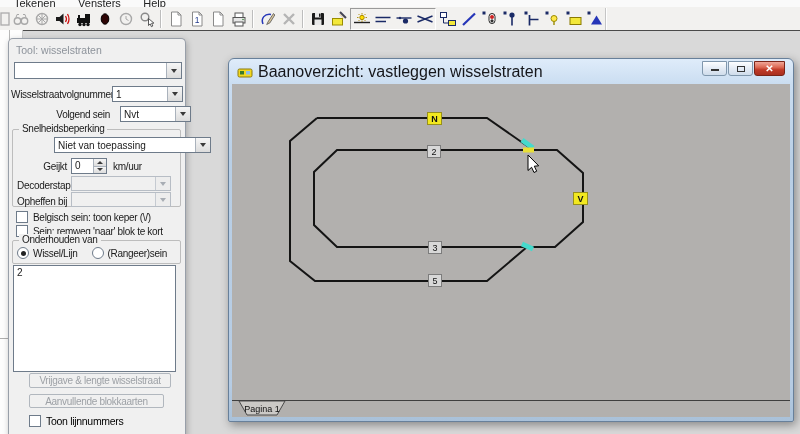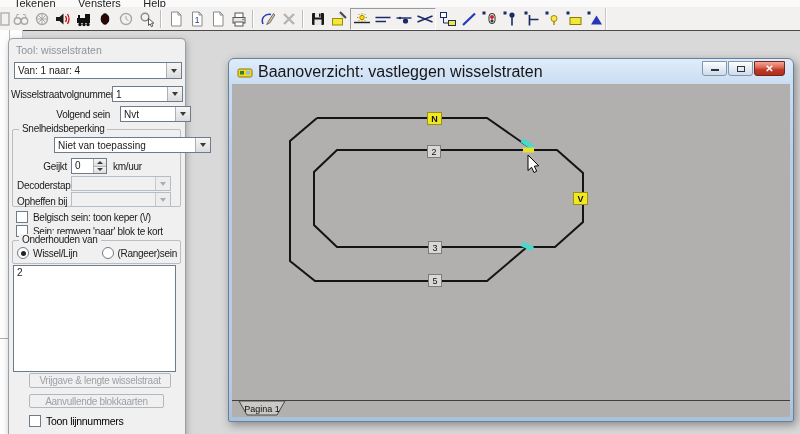--- a/index.html
+++ b/index.html
@@ -54,21 +54,21 @@
   .spin .btns span{flex:1;background:linear-gradient(#f6f6f6,#dcdcdc);display:flex;align-items:center;justify-content:center;}
   .spin .btns span:first-child{border-bottom:1px solid #aab2bc;}
   .spin .up:after{content:"";border-left:3px solid transparent;border-right:3px solid transparent;border-bottom:3.5px solid #3a3a3a;}
   .spin .dn:after{content:"";border-left:3px solid transparent;border-right:3px solid transparent;border-top:3.5px solid #3a3a3a;}
   .cbrow{position:absolute;display:flex;align-items:center;gap:5px;}
   .cbox{width:10px;height:10px;background:#fff;border:1px solid #6e7b8a;flex:0 0 auto;}
   .cbtext{font-size:10px;letter-spacing:-0.3px;white-space:nowrap;}
   .radio-opt{display:flex;align-items:center;gap:4px;position:relative;}
   .radio{width:10px;height:10px;border-radius:50%;background:#fff;border:1px solid #6e7b8a;position:relative;flex:0 0 auto;}
   .radio.sel:after{content:"";position:absolute;left:2.5px;top:2.5px;width:5px;height:5px;border-radius:50%;background:#222;}
-  #radio-row{position:absolute;left:8px;top:208px;width:160px;display:flex;gap:14px;justify-content:space-between;}
+  #radio-row{position:absolute;left:8px;top:208px;width:160px;display:flex;gap:14px;}
   #listbox{position:absolute;left:4px;top:226px;width:163px;height:107px;background:#fff;border:1px solid #6e7b8a;box-sizing:border-box;overflow:hidden;}
   .list-item{font-size:10px;padding:1px 3px;}
   .pbtn{position:absolute;height:15px;background:#f0f0f0;border:1px solid #b1b7be;border-radius:2px;color:#9da1a6;font-size:10px;letter-spacing:-0.3px;display:flex;align-items:center;justify-content:center;box-sizing:border-box;}
   
   #main-window{
     position:absolute;left:228px;top:58px;width:566px;height:364px;box-sizing:border-box;
     background:linear-gradient(180deg,#dfecfa 0%,#caddf1 7%,#b9cfe6 28%,#b6cce4 90%,#a9c1d9 100%);
     border:1px solid #68809a;border-radius:6px 6px 2px 2px;
     padding:0 3px 7px 3px;
     box-shadow:2px 3px 10px rgba(0,0,0,.38);
@@ -306,21 +306,20 @@
 <div id="left-strip"></div>
 <div id="left-vline"></div>
 <div id="left-vline2"></div>
 <div id="left-hline"></div>
 
 <div id="tool-panel">
   <div class="inner">
     <div id="panel-title">Tool: wisselstraten</div>
 
     <div class="combo" style="left:5px;top:23px;width:168px;">
-      <span class="val">Van: 1 naar: 4</span>
         <span class="arrow"></span>
     </div>
 
     <div class="flabel r" style="left:2px;top:50px;width:99px;">Wisselstraatvolgnummer</div>
     <div class="combo" style="left:103px;top:47px;width:71px;height:16px;">
       <span class="val">1</span>
         <span class="arrow"></span>
     </div>
 
     <div class="flabel r" style="left:2px;top:70px;width:99px;">Volgend sein</div>

